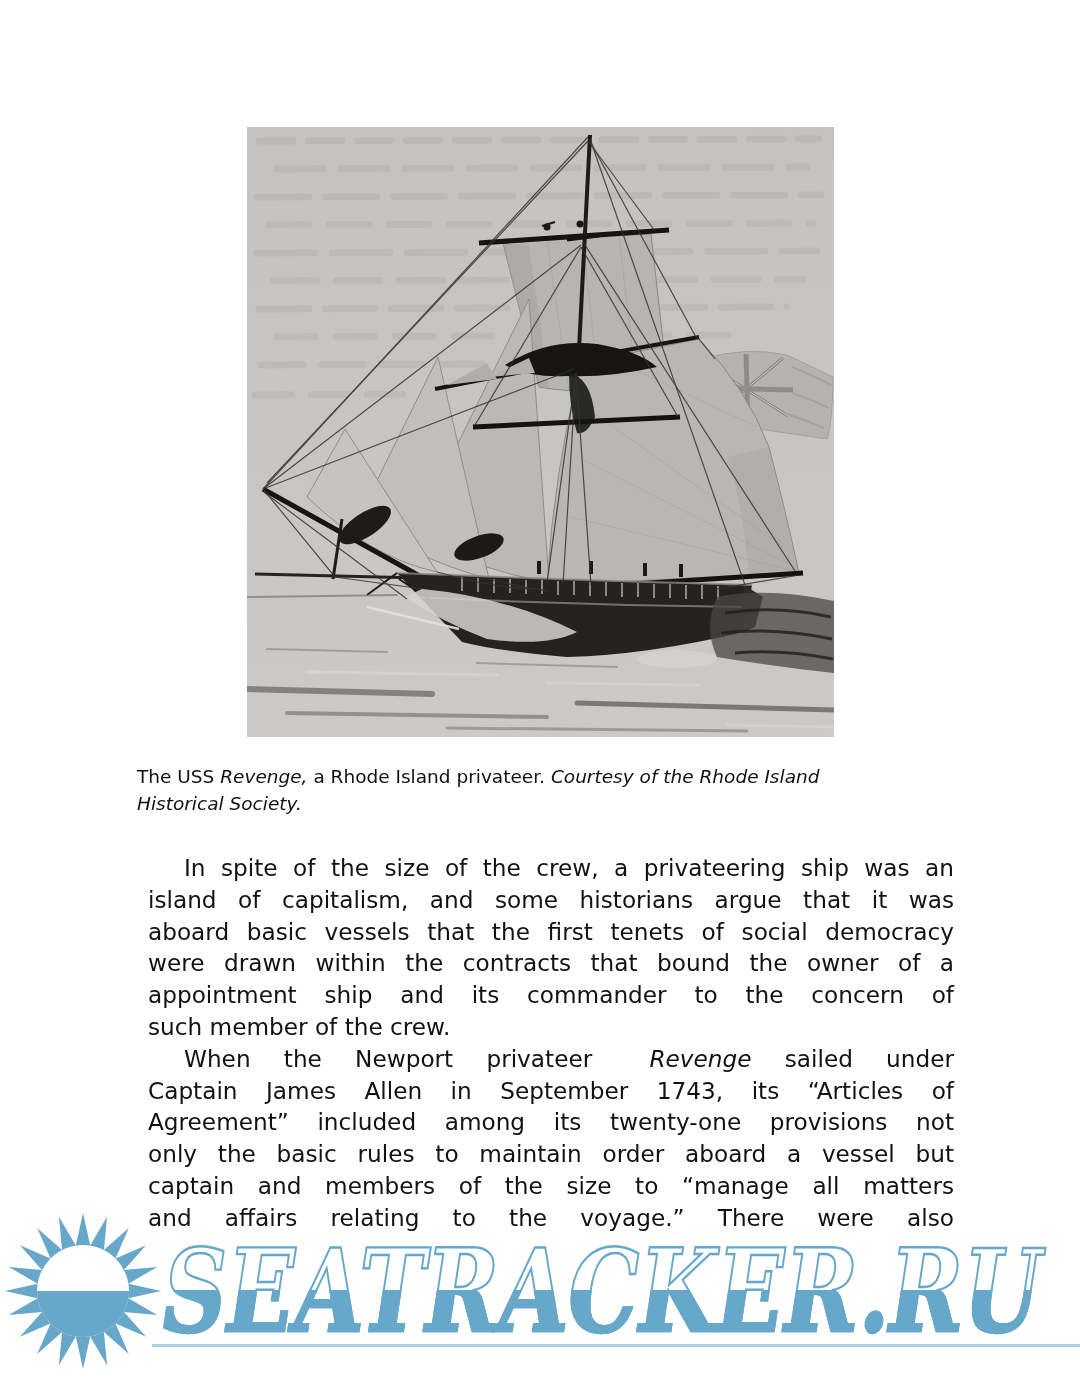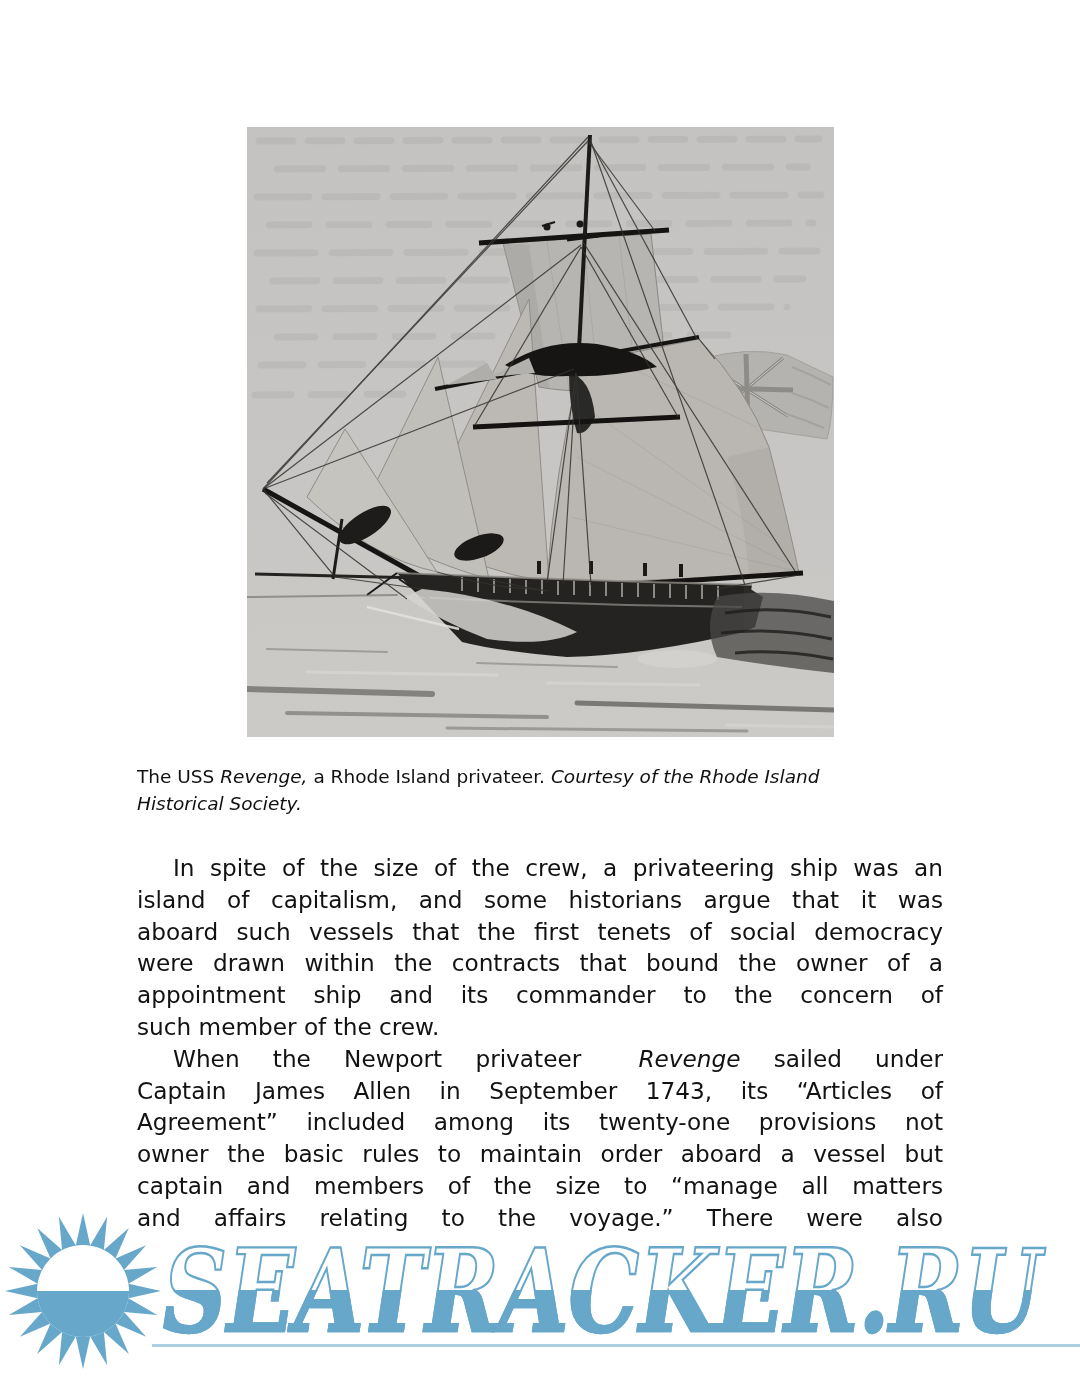--- a/index.html
+++ b/index.html
@@ -2,21 +2,21 @@
 <html><head>
 <meta charset="utf-8">
 <style>
   html,body{margin:0;padding:0;}
   body{background:#ffffff;font-family:"DejaVu Sans",sans-serif;}
   .page{position:relative;width:1080px;height:1397px;background:#fff;overflow:hidden;}
   .figure{position:absolute;left:247px;top:127px;width:587px;height:610px;}
   .figure svg{display:block;}
   .caption{position:absolute;left:137px;top:763px;width:748px;font-size:18.5px;line-height:27px;color:#111;}
   .caption .it{font-style:italic;}
-  .bodytext{position:absolute;left:137px;top:852px;width:806px;font-size:23.2px;line-height:31.8px;color:#121212;}
+  .bodytext{position:absolute;left:148px;top:852px;width:806px;font-size:23.2px;line-height:31.8px;color:#121212;}
   .bodytext .line{width:100%;}
   .bodytext .line.j{text-align:justify;text-align-last:justify;}
   .bodytext .line.ind{text-indent:36px;}
   .bodytext .it{font-style:italic;margin-left:24px;}
   .watermark{position:absolute;left:0;top:1211px;width:1080px;height:159px;pointer-events:none;font-style:italic;}
   .wm-underline{position:absolute;left:152px;top:133px;width:928px;height:3px;}
   .wm-svg{position:absolute;left:0;top:0;}
 </style>
 </head>
 <body>
@@ -202,28 +202,28 @@
     </svg>
   </div>
 
   <div class="caption">
     <span>The USS </span><span class="it">Revenge,</span><span> a Rhode Island privateer. </span><span class="it">Courtesy of the Rhode Island Historical Society.</span>
   </div>
 
   <div class="bodytext">
       <div class="line j ind"><span>In spite of the size of the crew, a privateering ship was an</span></div>
       <div class="line j"><span>island of capitalism, and some historians argue that it was</span></div>
-      <div class="line j"><span>aboard such vessels that the first tenets of social democracy</span></div>
+      <div class="line j"><span>aboard basic vessels that the first tenets of social democracy</span></div>
       <div class="line j"><span>were drawn within the contracts that bound the owner of a</span></div>
       <div class="line j"><span>appointment ship and its commander to the concern of</span></div>
       <div class="line"><span>such member of the crew.</span></div>
       <div class="line j ind"><span>When the Newport privateer </span><span class="it">Revenge</span><span> sailed under</span></div>
       <div class="line j"><span>Captain James Allen in September 1743, its “Articles of</span></div>
       <div class="line j"><span>Agreement” included among its twenty-one provisions not</span></div>
-      <div class="line j"><span>owner the basic rules to maintain order aboard a vessel but</span></div>
+      <div class="line j"><span>only the basic rules to maintain order aboard a vessel but</span></div>
       <div class="line j"><span>captain and members of the size to “manage all matters</span></div>
       <div class="line j"><span>and affairs relating to the voyage.” There were also</span></div>
     </div>
 
   <div class="watermark">
     <svg class="wm-svg" width="1080" height="159" viewBox="0 0 1080 159">
       <defs>
         <clipPath id="wm-bottom">
             <rect x="0" y="79" width="1080" height="80"></rect>
           </clipPath>

